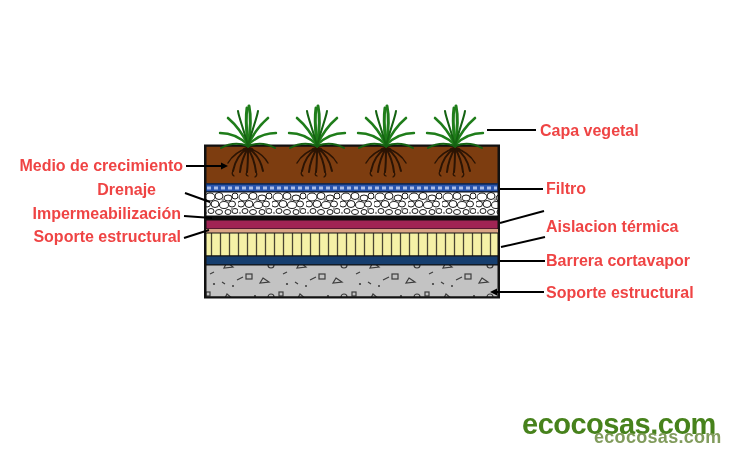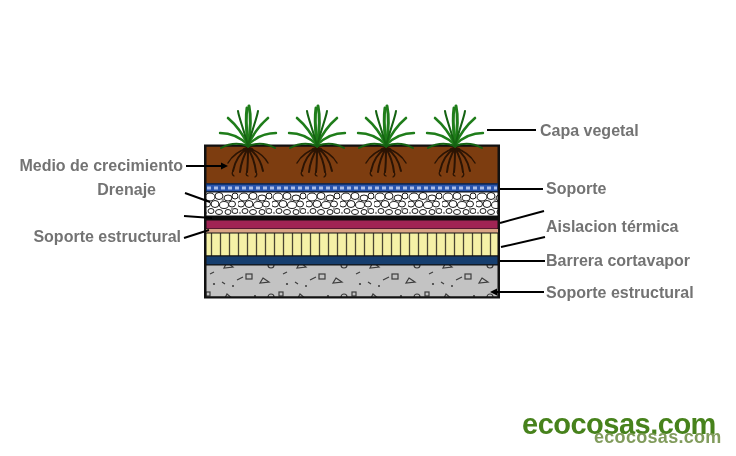--- a/index.html
+++ b/index.html
@@ -2,21 +2,21 @@
 <html><head>
 <meta charset="utf-8">
 <style>
   html,body{margin:0;padding:0;background:#fff;}
   .canvas{
     position:relative;width:736px;height:456px;background:#ffffff;overflow:hidden;
     font-family:"Liberation Sans","DejaVu Sans",sans-serif;
   }
   .diagram-svg{position:absolute;left:0;top:0;}
   .lbl{
-    position:absolute;font-size:16px;font-weight:bold;color:#737373;
+    position:absolute;font-size:16px;font-weight:bold;color:#ef4444;
     white-space:nowrap;line-height:16px;
   }
   .lbl.left{text-align:center;}
   .wm-big{
     position:absolute;left:522px;top:408px;
     font-size:29px;font-weight:bold;letter-spacing:-0.5px;
     color:#47821c;white-space:nowrap;
   }
   .wm-small{
     position:absolute;left:594px;top:427px;
@@ -145,24 +145,25 @@
       <line x1="500" y1="223" x2="544" y2="211"></line>
       <line x1="501" y1="247" x2="545" y2="237"></line>
       <line x1="500" y1="261" x2="545" y2="261"></line>
       <line x1="497" y1="292" x2="544" y2="292"></line>
       <polygon points="490,292 497,288.5 497,295.5" fill="#000" stroke="none"></polygon>
     </g>
   </svg>
 
   <div class="lbl left" style="right:553px;top:158px">Medio de crecimiento</div>
   <div class="lbl left" style="right:580px;top:182px">Drenaje</div>
+  <div class="lbl left" style="right:555px;top:206px">Impermeabilización</div>
   <div class="lbl left" style="right:555px;top:229px">Soporte estructural</div>
 
   <div class="lbl" style="left:540px;top:123px">Capa vegetal</div>
-  <div class="lbl" style="left:546px;top:181px">Soporte</div>
+  <div class="lbl" style="left:546px;top:181px">Filtro</div>
   <div class="lbl" style="left:546px;top:219px">Aislacion térmica</div>
   <div class="lbl" style="left:546px;top:253px">Barrera cortavapor</div>
   <div class="lbl" style="left:546px;top:285px">Soporte estructural</div>
 
   <div class="wm-big">ecocosas.com</div>
   <div class="wm-small">ecocosas.com</div>
 
 </div>
 
 </body></html>

